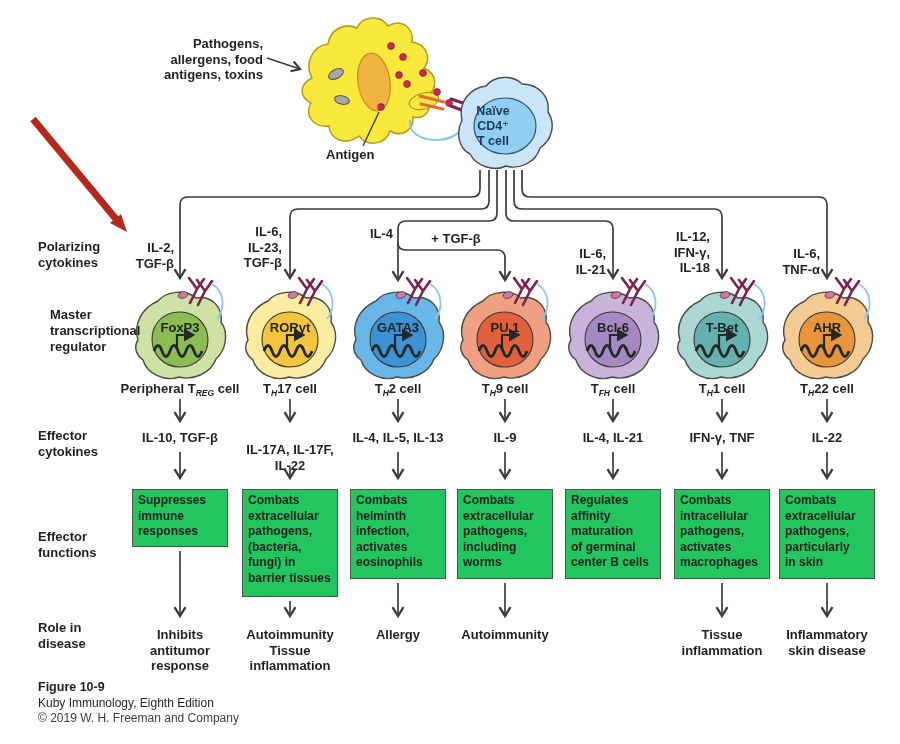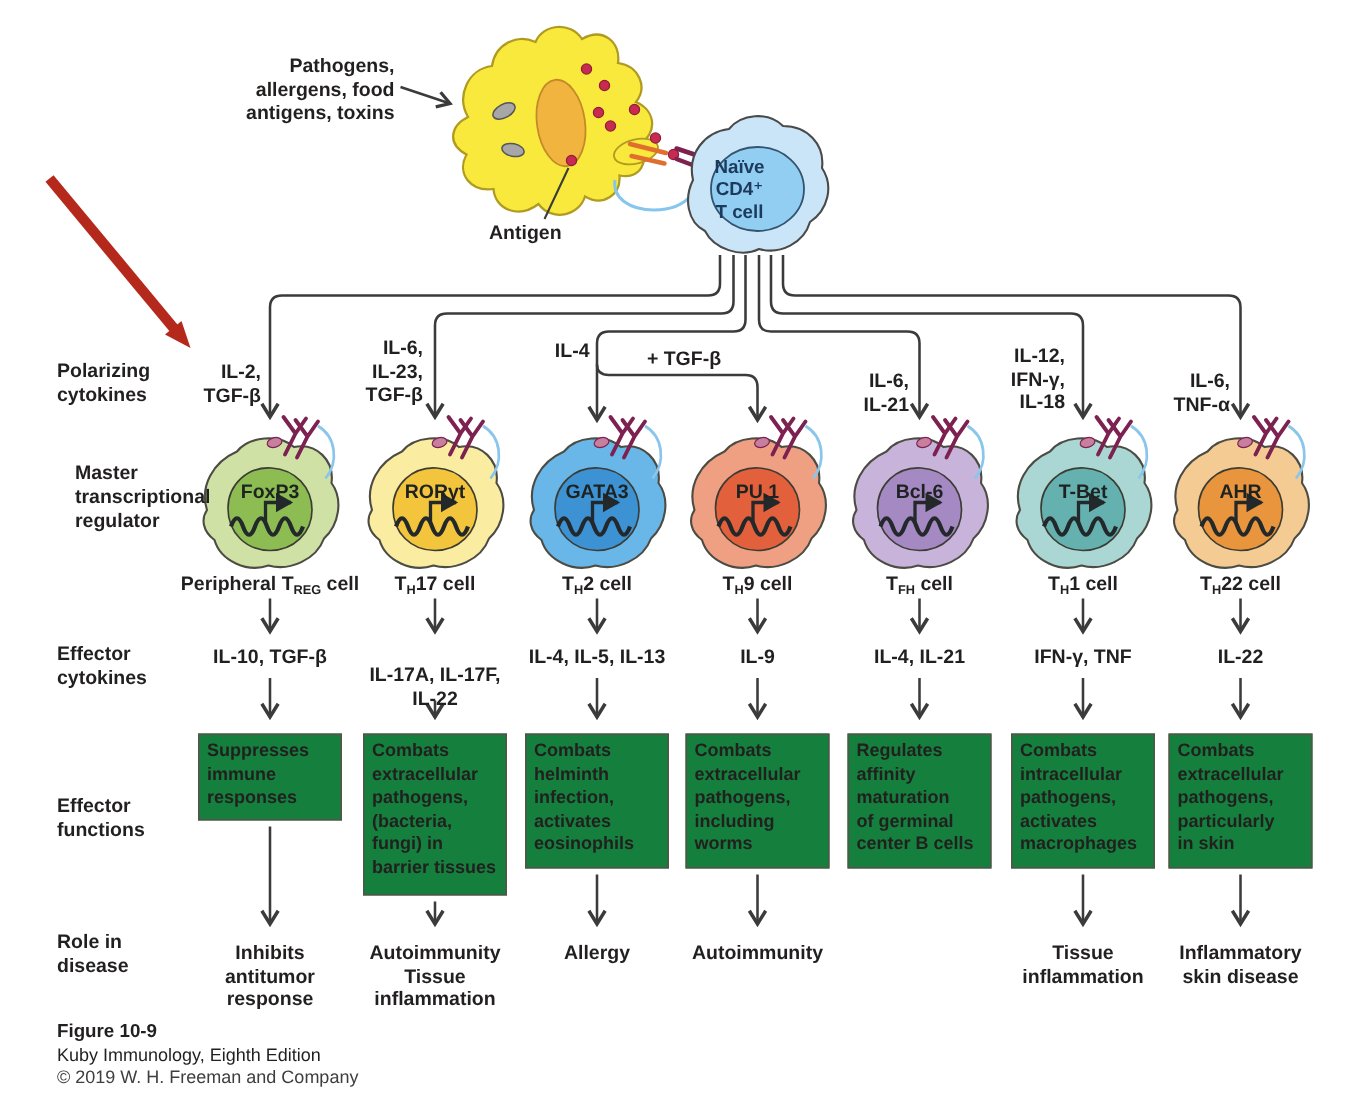--- a/index.html
+++ b/index.html
@@ -4,22 +4,22 @@
 <style>
   html,body{margin:0;padding:0;}
   body{width:900px;height:744px;position:relative;background:#ffffff;overflow:hidden;
        font-family:"Liberation Sans","DejaVu Sans",sans-serif;color:#221f1f;}
   .abs{position:absolute;}
   .lbl{font-weight:bold;font-size:13px;line-height:15.5px;white-space:pre-line;}
   .rowlbl{font-weight:bold;font-size:13px;line-height:16px;white-space:pre-line;}
   .right{text-align:right}
   .center{text-align:center}
   .cellname{font-weight:bold;font-size:13px;text-align:center;white-space:nowrap;}
-  .cellname .sub{font-size:8.5px;position:relative;top:3px;}
-  .fbox{position:absolute;top:489px;background:#15803d;border:1.4px solid #55524a;
+  .cellname .sub{font-size:8.5px;position:relative;top:3px;font-style:italic;}
+  .fbox{position:absolute;top:489px;background:#22c55e;border:1.4px solid #55524a;
         padding:3px 5px;font-weight:bold;font-size:12px;line-height:15.5px;
         white-space:pre-line;width:84px;}
   .disease{font-weight:bold;font-size:13px;line-height:15.5px;white-space:pre-line;}
   .cap1{font-weight:bold;font-size:12.5px;}
   .cap2{font-size:12px;}
   .it{}
   .cap3{font-size:12px;color:#403d3d;}
   .naive{font-weight:bold;font-size:12.5px;line-height:15px;color:#1b3a5c;
          text-align:center;white-space:pre-line;}
   svg{position:absolute;left:0;top:0;}

